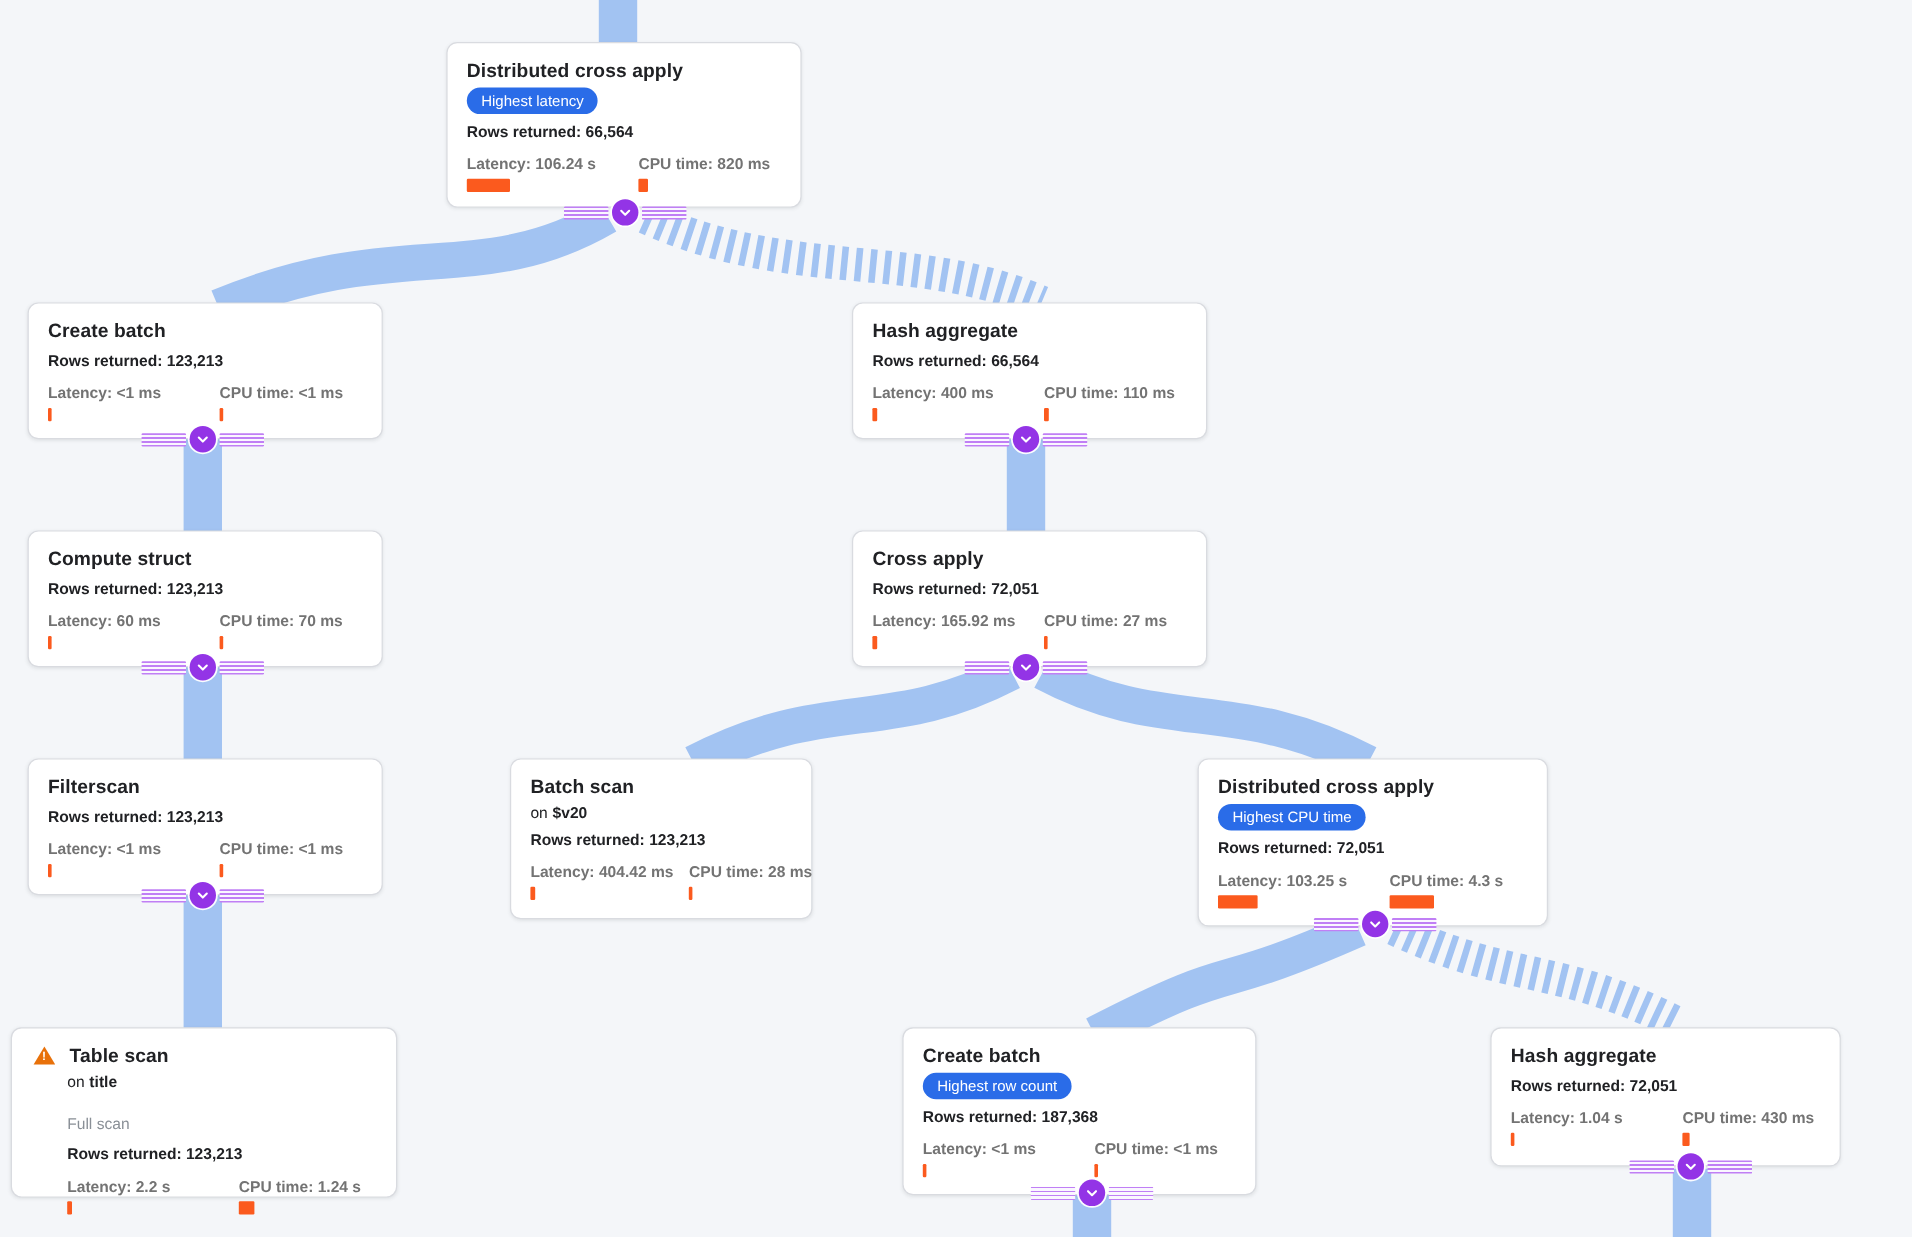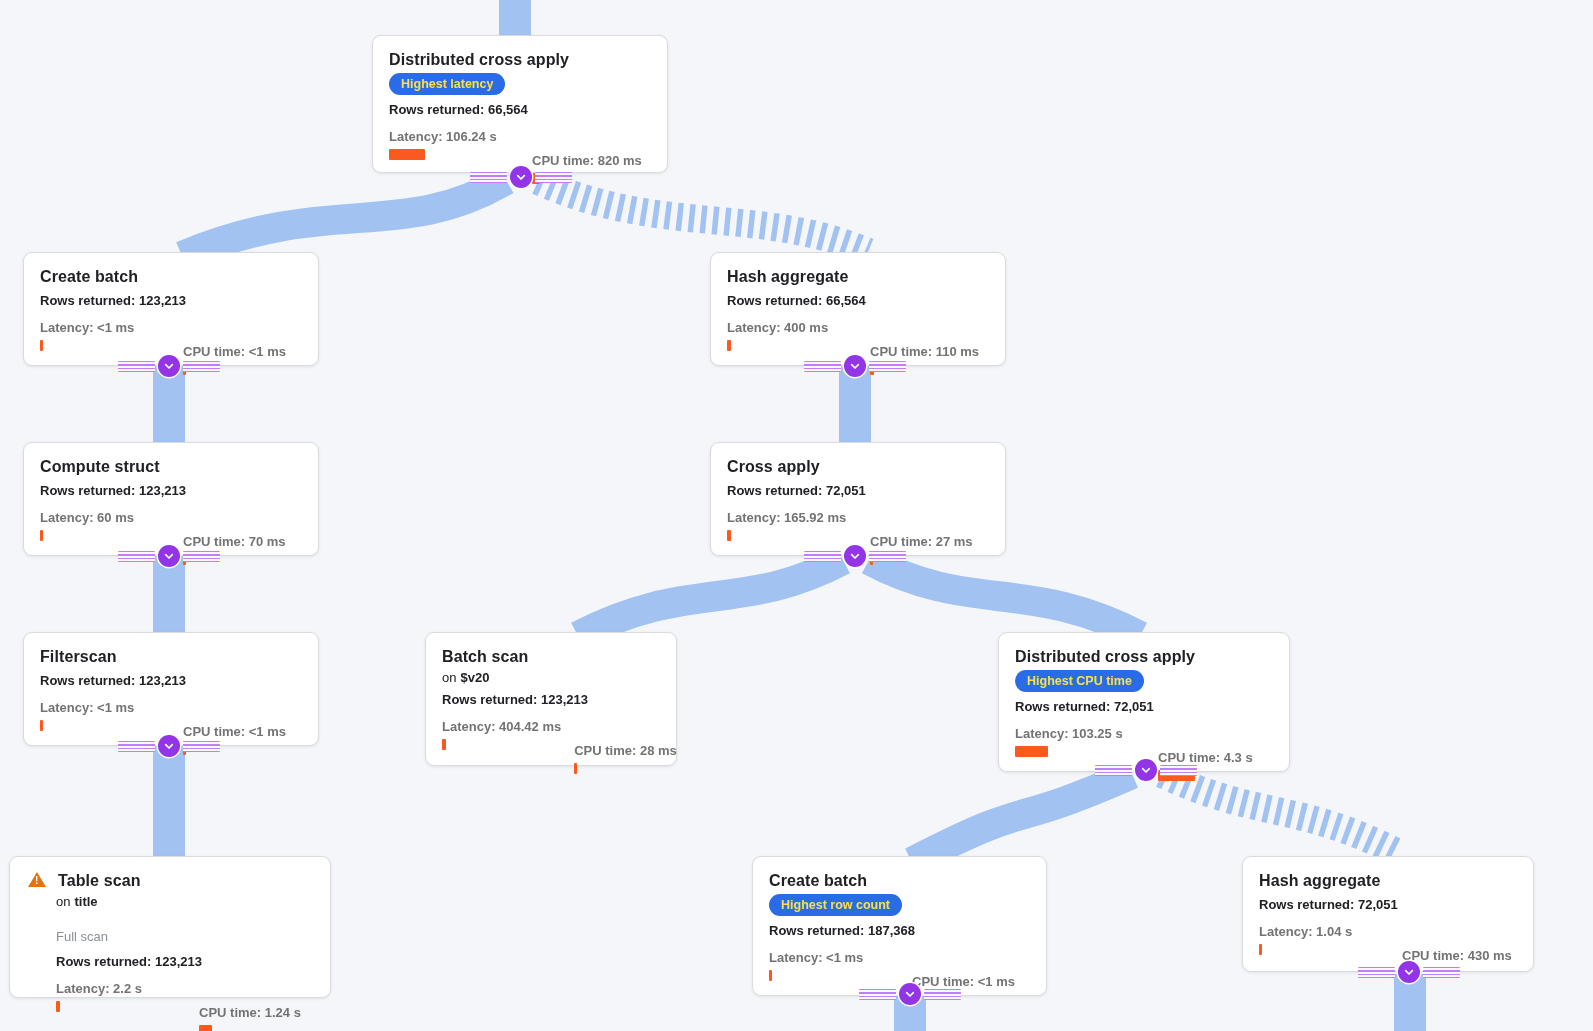--- a/index.html
+++ b/index.html
@@ -10,30 +10,30 @@
   .edge.striped{stroke-dasharray:5.5 6.5;}
   .node{position:absolute;z-index:2;background:#ffffff;border:1px solid #d9dbe0;border-radius:9px;
         box-shadow:0 1px 3px rgba(60,64,67,.10);padding:13px 16px;box-sizing:border-box;}
   .trow{display:flex;align-items:center;text-align:center;}
   .title{font-size:16px;font-weight:700;color:#202124;letter-spacing:.1px;line-height:21px;}
   .warn-icon{position:relative;width:0;height:0;margin:0 12px 2px 2px;
              border-left:9px solid transparent;border-right:9px solid transparent;
              border-bottom:15px solid #e8710a;}
   .warn-icon::after{content:"!";position:absolute;left:-2px;top:2px;color:#fff;
                     font-size:10px;font-weight:700;line-height:13px;}
-  .badge{display:inline-block;background:#2a6ce8;color:#fde047;font-size:12.5px;font-weight:700;
+  .badge{display:inline-block;background:#2a6ce8;color:#ffffff;font-size:12.5px;font-weight:400;
          padding:3px 12px;border-radius:12px;margin:3px 0 1px;line-height:16px;}
   .rows{font-size:13px;font-weight:700;color:#202124;margin-top:5px;line-height:17px;}
   .sub{font-size:13px;color:#202124;margin-top:2px;line-height:17px;}
   .sub .pfx{margin-right:4px;font-weight:400;}
   .sub b{font-weight:700;}
   .note{font-size:13px;color:#8a9097;margin-top:18px;line-height:17px;}
   .metrics{display:flex;margin-top:11px;}
   .metric{width:130px;margin-right:13px;}
-  .metric:last-child{margin-right:0;flex:1;margin-top:24px;}
+  .metric:last-child{margin-right:0;flex:1;}
   .mtext{font-size:13px;font-weight:700;color:#737373;white-space:nowrap;line-height:16px;}
   .mbar{height:11px;background:#fb5a1e;margin-top:4px;border-radius:1px;}
   .indent{padding-left:30px;}
   .connector{position:absolute;z-index:3;transform:translate(-50%,-50%);
              display:flex;align-items:center;gap:3px;cursor:pointer;}
   .c-stripes{width:37px;height:11px;border-radius:1px;
              background:repeating-linear-gradient(to bottom,#c07ff5 0 1.4px,#faf7ff 1.4px 3.3px);}
   .c-circle{width:22px;height:22px;border-radius:50%;background:#9334e6;flex:0 0 auto;
             display:flex;align-items:center;justify-content:center;
             box-shadow:0 0 0 1.5px rgba(255,255,255,.95);}

